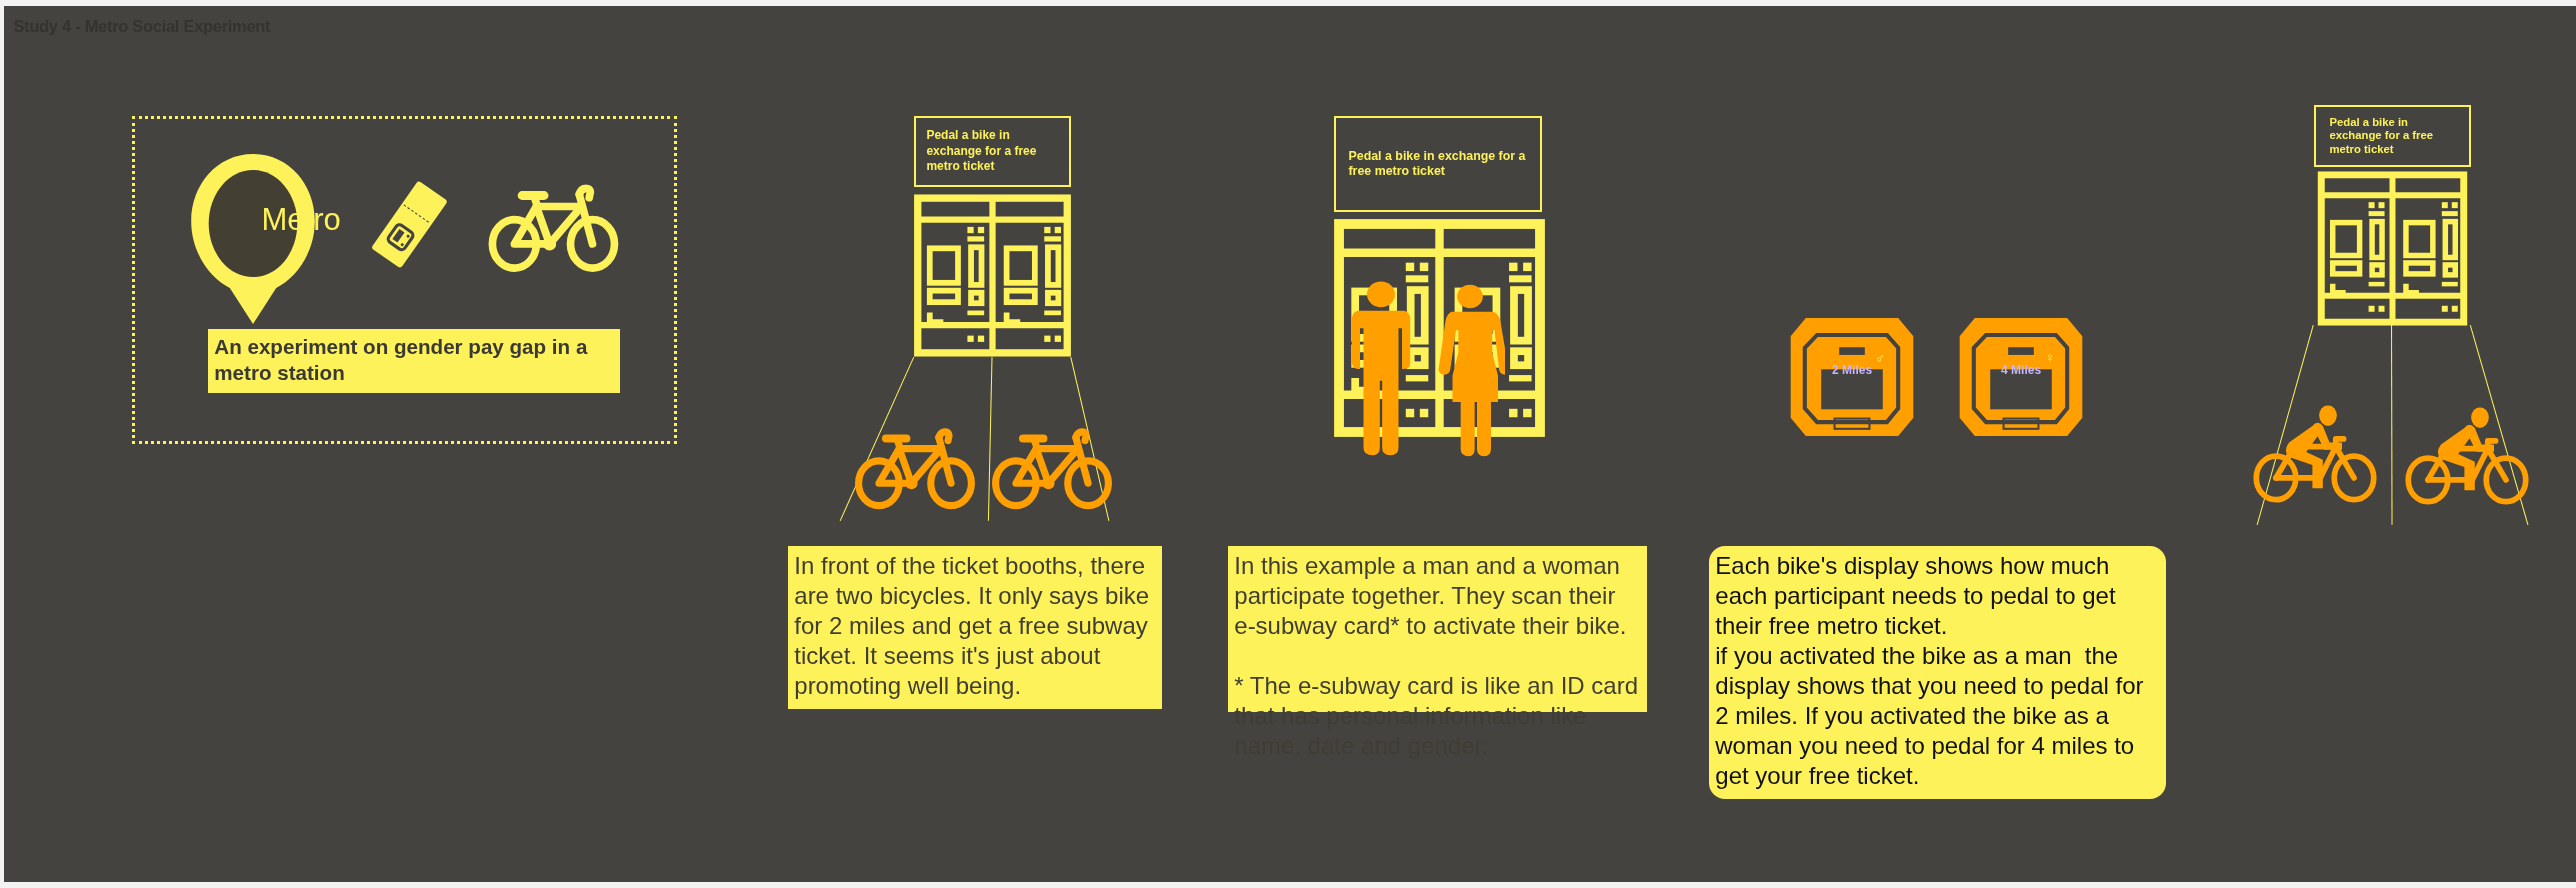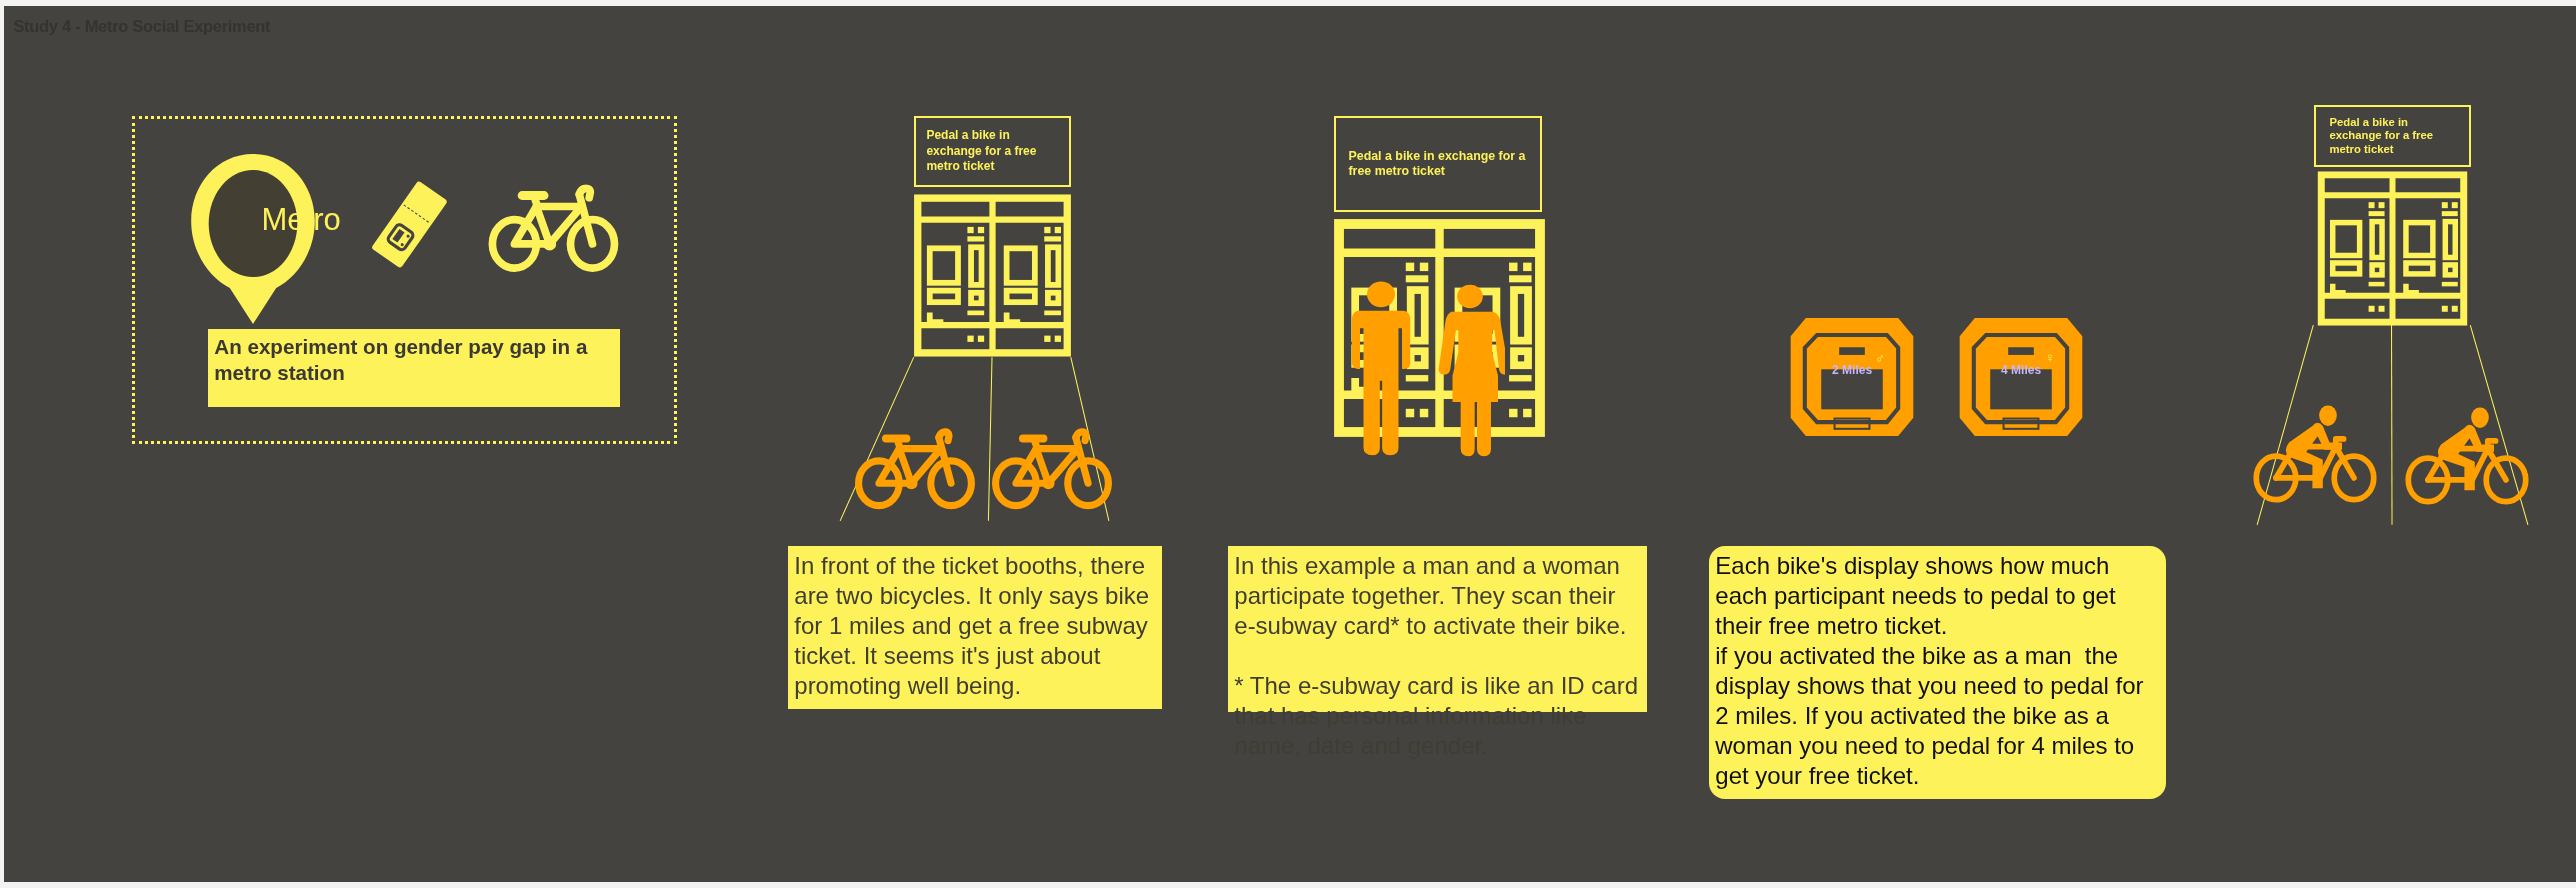--- a/index.html
+++ b/index.html
@@ -121,40 +121,40 @@
       <rect x="43" y="72" width="24" height="12" fill="#454340"></rect>
       <circle cx="45" cy="94" r="3" fill="#454340"></circle>
         <circle cx="65" cy="94" r="3" fill="#454340"></circle>
     </g>
   </svg>
 
   <svg style="left:484px;top:178px;width:132px;height:89px;color:#fdf25a;" viewBox="0 0 256 172" width="132" height="89">
       <use href="#bike"></use>
     </svg>
 
-  <div class="note title-note" style="left:204px;top:323px;width:412px;height:78px;">An experiment on gender pay gap in a metro station</div>
+  <div class="note title-note" style="left:204px;top:323px;width:412px;height:64px;">An experiment on gender pay gap in a metro station</div>
 
   <div class="sign" style="left:910px;top:110px;width:157px;height:71px;font-size:12px;line-height:15.5px;padding:0 10.3px;">Pedal a bike in exchange for a free metro ticket</div>
   <svg style="left:910px;top:188px;width:157px;height:163px;" viewBox="0 0 305 317" width="157" height="163">
       <use href="#booth"></use>
     </svg>
   <svg style="left:831px;top:351px;width:278px;height:165px;" viewBox="0 0 540 320">
     <g stroke="#fdf25a" stroke-width="2" fill="none">
       <line x1="153" y1="0" x2="10" y2="318"></line>
       <line x1="305" y1="0" x2="298" y2="318"></line>
       <line x1="458" y1="0" x2="532" y2="318"></line>
     </g>
   </svg>
   <svg style="left:850px;top:422px;width:123px;height:82px;color:#ffa000;" viewBox="0 0 238 160" width="123" height="82">
       <use href="#bike"></use>
     </svg>
   <svg style="left:987px;top:422px;width:123px;height:82px;color:#ffa000;" viewBox="0 0 238 160" width="123" height="82">
       <use href="#bike"></use>
     </svg>
-  <div class="note" style="left:784px;top:540px;width:374px;height:163px;">In front of the ticket booths, there are two bicycles. It only says bike for 1 miles and get a free subway ticket. It seems it's just about promoting well being.</div>
+  <div class="note" style="left:784px;top:540px;width:374px;height:163px;">In front of the ticket booths, there are two bicycles. It only says bike for 2 miles and get a free subway ticket. It seems it's just about promoting well being.</div>
 
   <div class="sign" style="left:1330px;top:110px;width:208px;height:96px;font-size:12.4px;line-height:14.4px;padding:0 12.4px;align-items:flex-start;padding-top:31px;">Pedal a bike in exchange for a free metro ticket</div>
   <svg style="left:1330px;top:213px;width:211px;height:218px;" viewBox="0 0 410 424" width="211" height="218">
       <use href="#booth"></use>
     </svg>
   <svg style="left:1342px;top:245px;width:70px;height:236px;" viewBox="0 0 136 458" width="70" height="236">
       <use href="#man"></use>
     </svg>
   <svg style="left:1431px;top:247px;width:70px;height:234px;" viewBox="0 0 136 454" width="70" height="234">
       <use href="#woman"></use>

